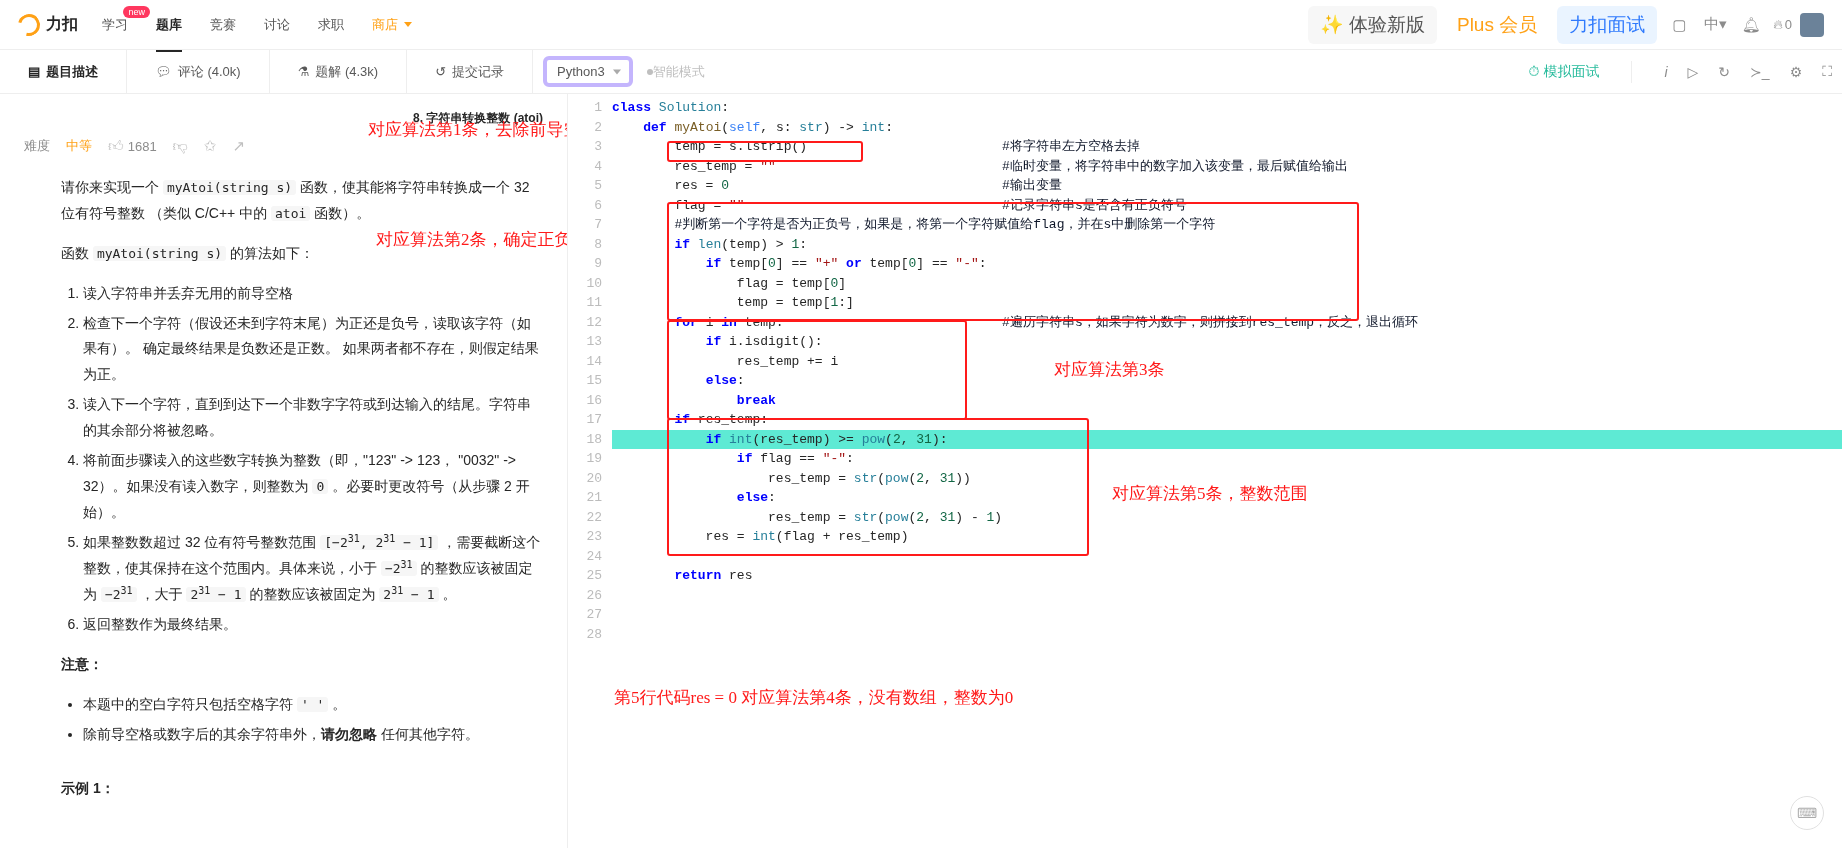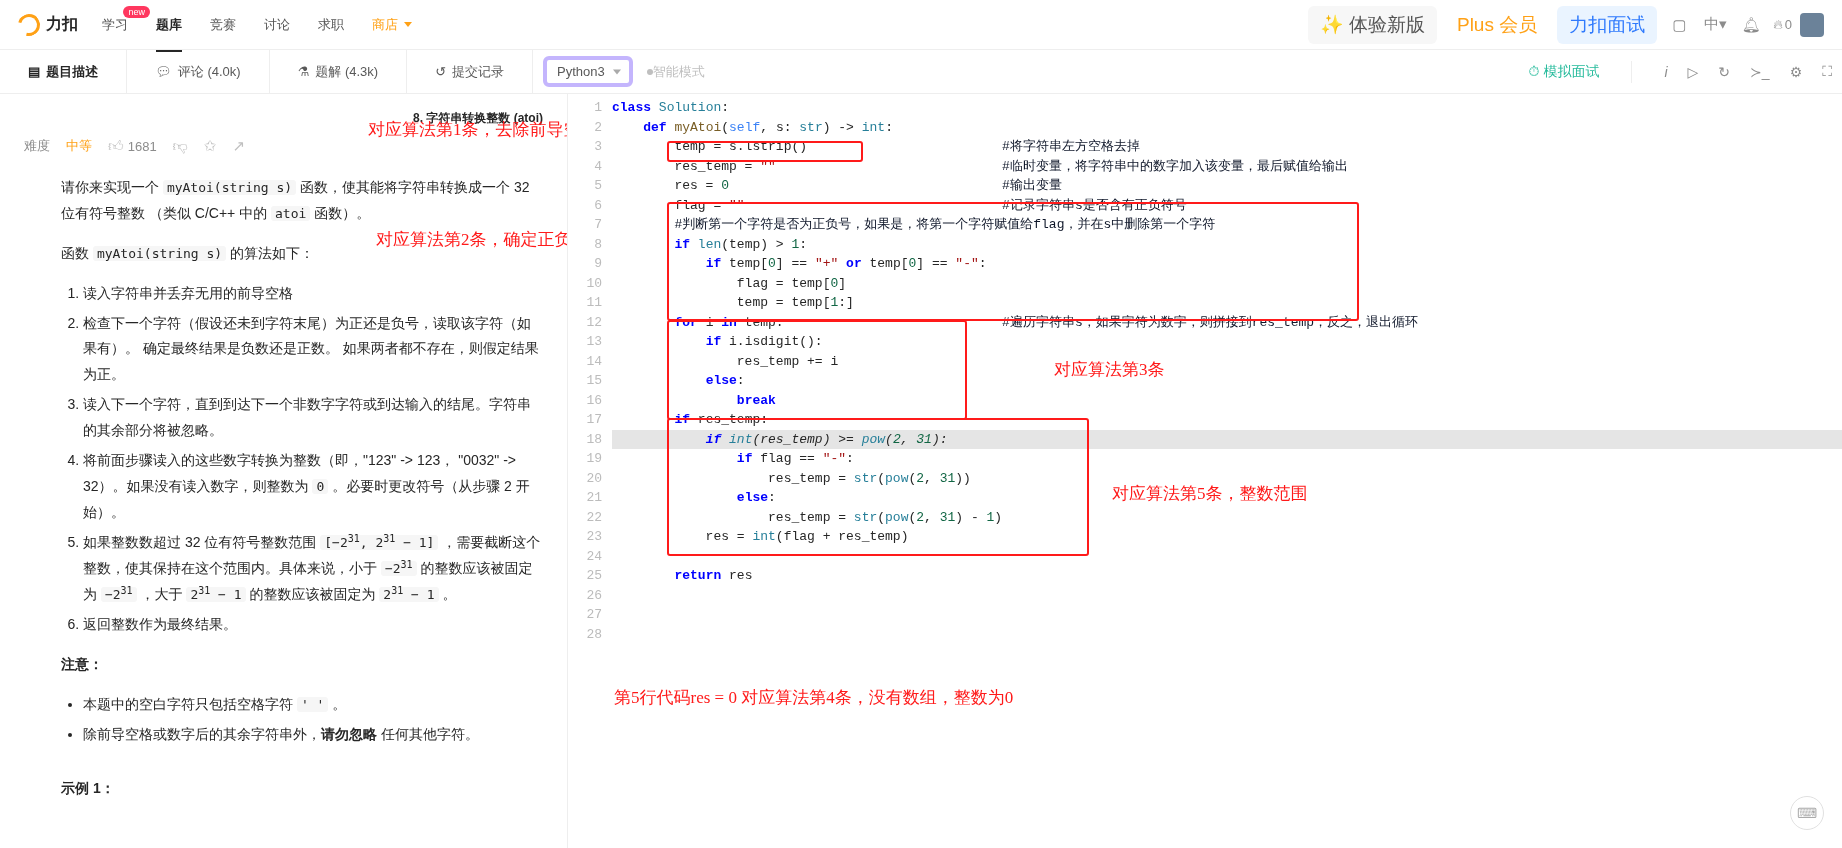--- a/index.html
+++ b/index.html
@@ -60,21 +60,21 @@
   .tk-kw2{color:#0000ff;}
   .tk-cls{color:#267f99;}
   .tk-fn{color:#795e26;}
   .tk-self{color:#3b82f6;}
   .tk-str{color:#a31515;}
   .tk-num{color:#116644;}
   .tk-builtin{color:#267f99;}
   .tk-cmt{color:#0f172a;}
   .tk-type{color:#267f99;}
   .bold-kw{font-weight:600;}
-  .hl-line{background:#e5e5e5;display:inline-block;width:100%;font-style:italic;}
+  .hl-line{background:#5eead4;display:inline-block;width:100%;}
   
   .ann{position:absolute;border:2.5px solid #ff1a1a;border-radius:3px;pointer-events:none;}
   .ann-text{position:absolute;color:#ff1a1a;font-size:17px;font-family:-apple-system,"Microsoft YaHei";pointer-events:none;font-weight:500;white-space:nowrap;}
   .float-btn{position:fixed;right:18px;bottom:18px;width:34px;height:34px;border-radius:50%;background:#fff;border:1px solid #e0e0e0;display:flex;align-items:center;justify-content:center;color:#aaa;font-size:14px;}
   .splitter{width:1px;background:#eee;margin:0 12px;height:22px;align-self:center;}
 </style>
 </head>
 <body>
 
 <div class="topbar">

